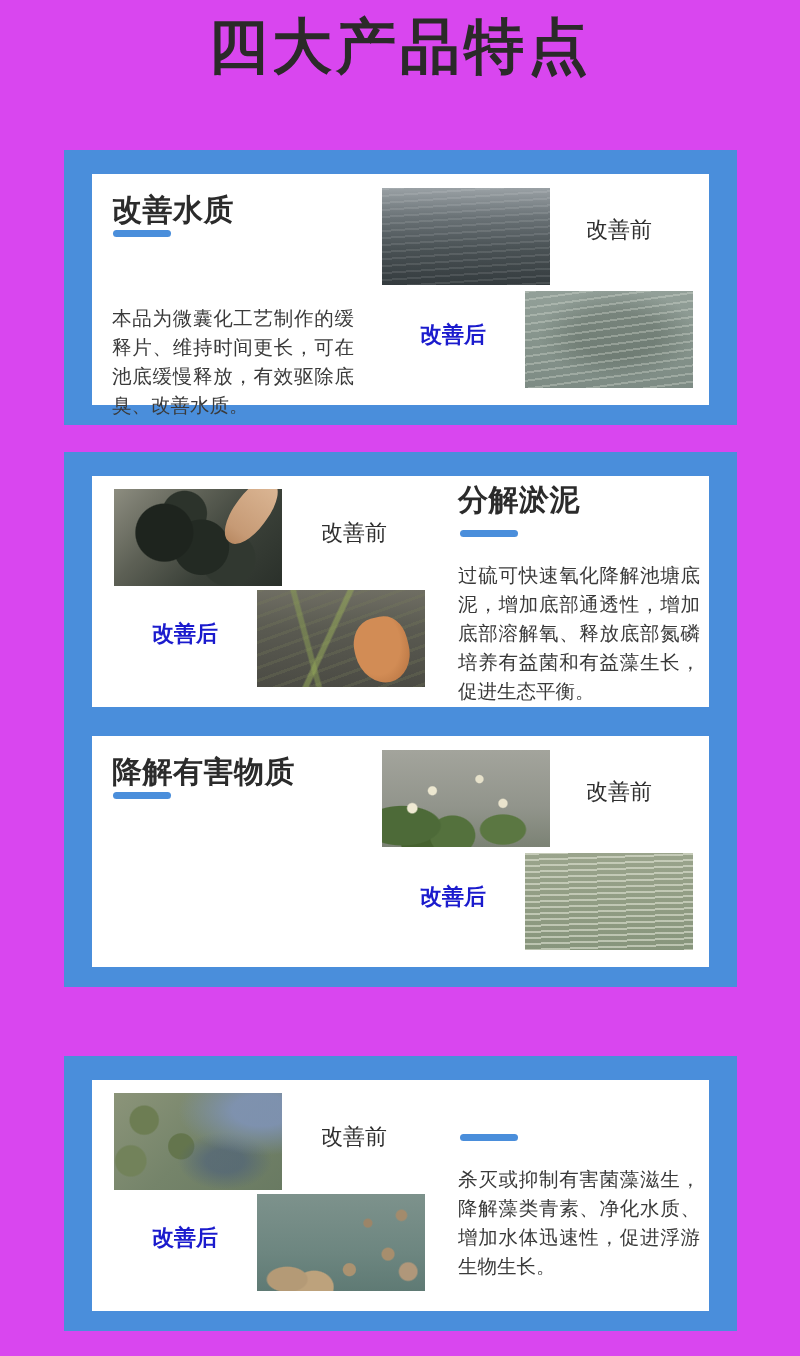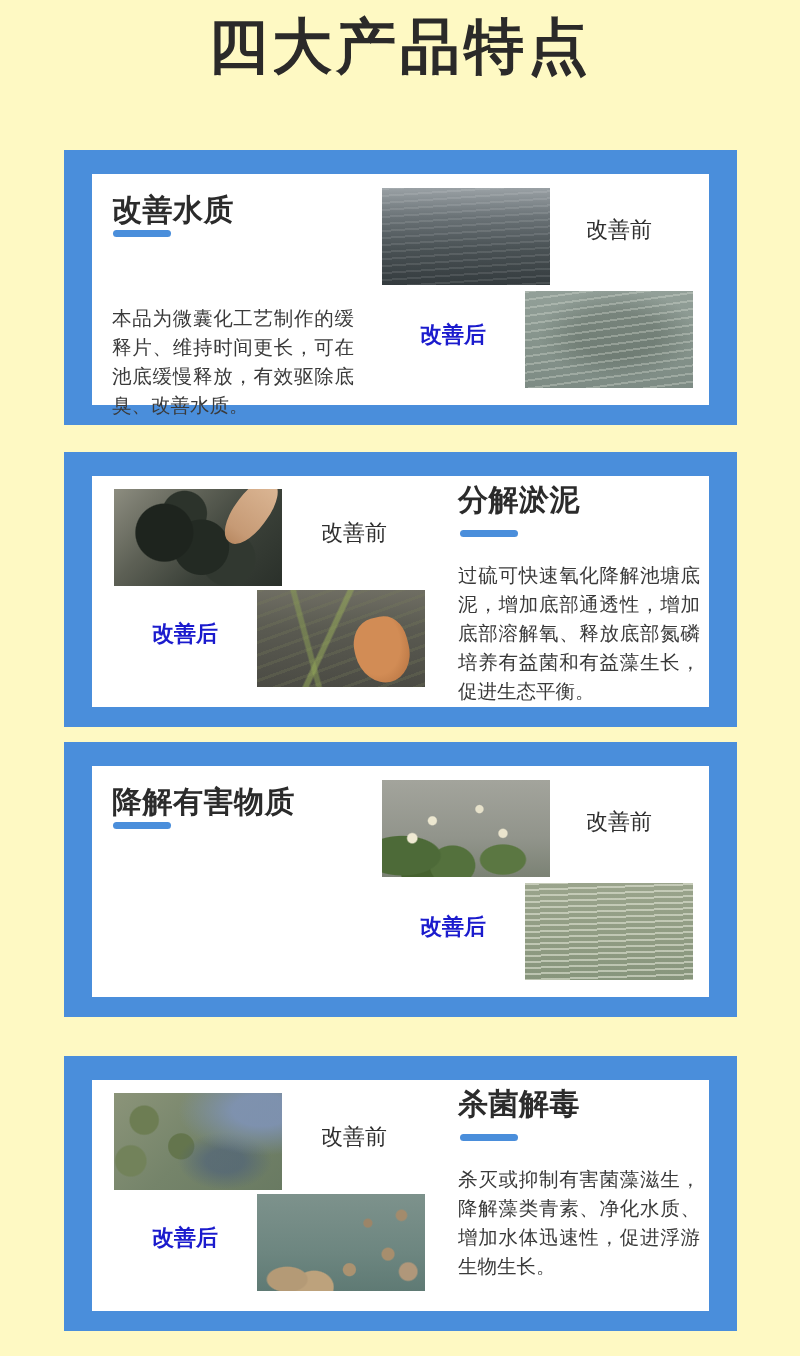--- a/index.html
+++ b/index.html
@@ -2,21 +2,21 @@
 <html><head>
 <meta charset="utf-8">
 <style>
   * { margin:0; padding:0; box-sizing:border-box; }
   html,body { background:#ffffff; }
   body {
     width:800px; height:1356px;
     font-family:"Liberation Sans","DejaVu Sans",sans-serif;
     position:relative; overflow:hidden;
   }
-  .page { position:relative; width:800px; height:1356px; background:#fef9c3; }
+  .page { position:relative; width:800px; height:1356px; background:#d946ef; }
 
   
   .header { position:absolute; top:0; left:0; width:800px; text-align:center; }
   .title {
     margin-top:12px;
     font-size:60px; font-weight:bold; color:#2b2a29;
     letter-spacing:4px; line-height:1.18;
   }
   .subtitle {
     margin-top:5px;
@@ -24,21 +24,21 @@
     letter-spacing:0.6px;
   }
 
   
   .card {
     position:absolute; left:64px; width:673px; height:275px;
     background:#4a8edb;
   }
   .card1 { top:150px; }
   .card2 { top:452px; }
-  .card3 { top:742px; }
+  .card3 { top:712px; }
   .card4 { top:1056px; }
   .panel {
     position:absolute; left:28px; right:28px; top:24px; bottom:20px;
     background:#ffffff;
   }
 
   .heading {
     position:absolute; font-size:30px; font-weight:bold; color:#2b2b2b;
     letter-spacing:0.5px; white-space:nowrap;
   }
@@ -205,19 +205,18 @@
       <div class="label-after">改善后</div>
     </div>
   </section>
 
   <section class="card card4">
     <div class="panel layB">
       <div class="photo photo-before p4a"></div>
       <div class="label-before">改善前</div>
       <div class="photo photo-after p4b"></div>
       <div class="label-after">改善后</div>
-      <h2 class="heading">杀菌解毒</h2>
       <div class="underline"></div>
       <p class="body-text">杀灭或抑制有害菌藻滋生，降解藻类青素、净化水质、增加水体迅速性，促进浮游生物生长。</p>
     </div>
   </section>
 
 </div>
 
 </body></html>

